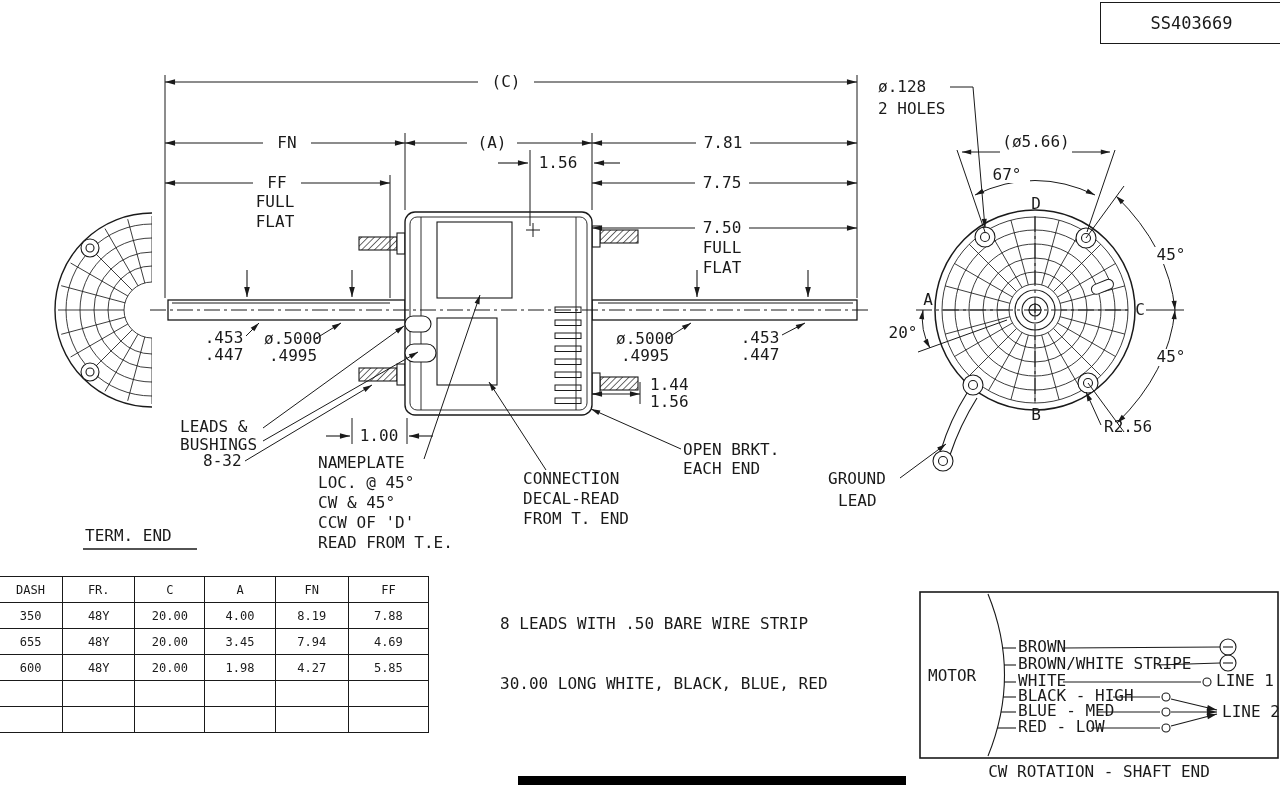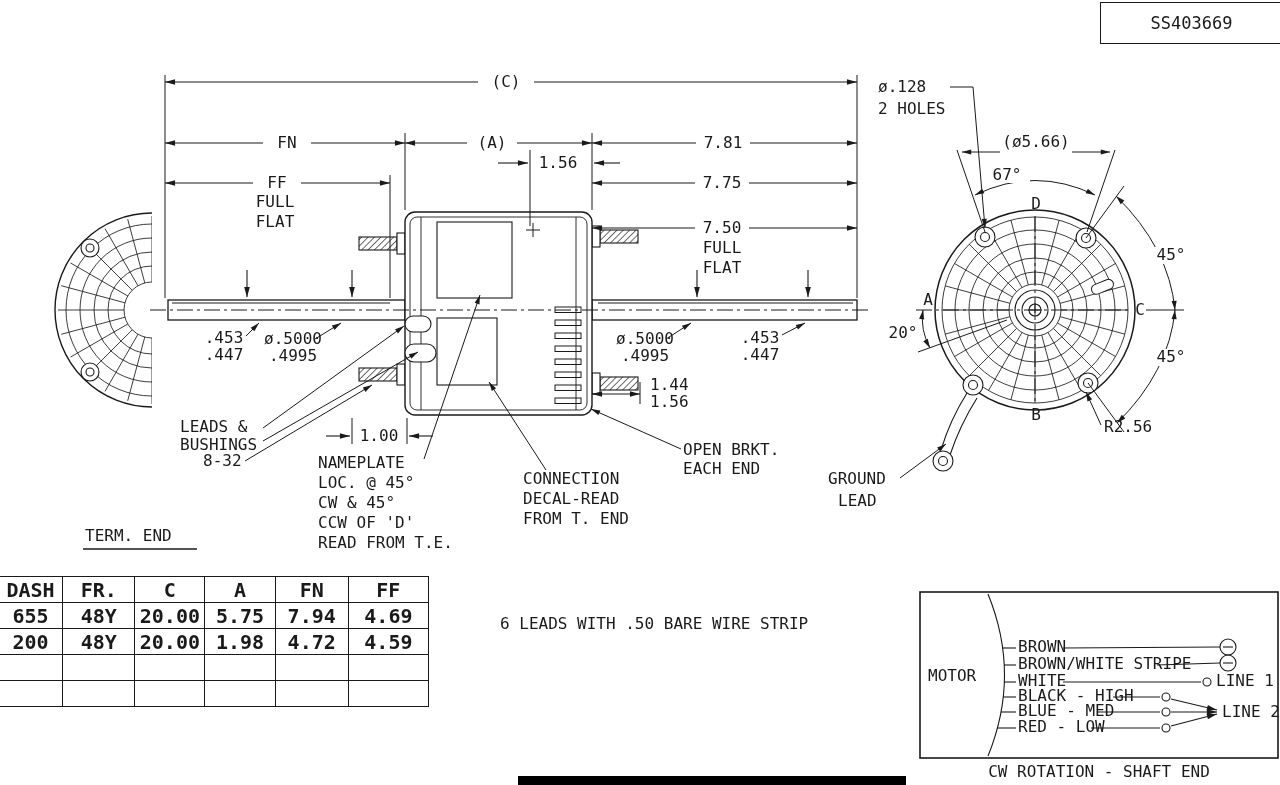--- a/index.html
+++ b/index.html
@@ -4,21 +4,21 @@
 <style>
   *{margin:0;padding:0;box-sizing:border-box}
   html,body{width:1280px;height:785px;background:#fff;overflow:hidden;
     font-family:"DejaVu Sans Mono","Liberation Mono",monospace;color:#1a1a1a}
   .page{position:relative;width:1280px;height:785px;background:#fff}
   svg{position:absolute;left:0;top:0}
   svg text{fill:#1a1a1a;font-family:"DejaVu Sans Mono","Liberation Mono",monospace;font-size:16px}
   .part-box{position:absolute;left:1100px;top:2px;width:182px;height:42px;
     border:1.6px solid #1a1a1a;border-right:none;display:flex;align-items:center;justify-content:center;font-size:17px}
   .spec-table{position:absolute;left:-2px;top:576px;border-collapse:collapse;table-layout:fixed;width:431px}
-  .spec-table th,.spec-table td{border:1.6px solid #1a1a1a;font-size:20px;font-weight:bold;
+  .spec-table th,.spec-table td{border:1.6px solid #1a1a1a;font-size:12px;font-weight:normal;
     text-align:center;height:26px;padding:0;overflow:hidden;white-space:nowrap}
   .leads-note{position:absolute;left:500px;top:574px;font-size:16px;line-height:20px;white-space:pre}
   .bottom-bar{position:absolute;left:518px;top:776px;width:388px;height:9px;background:#000}
 </style>
 </head>
 <body>
 
 <div class="page">
 
 <svg width="1280" height="785" viewBox="0 0 1280 785">
@@ -360,34 +360,42 @@
           <th style="width: 64px;">DASH</th>
           <th style="width: 72px;">FR.</th>
           <th style="width: 70px;">C</th>
           <th style="width: 70px;">A</th>
           <th style="width: 73px;">FN</th>
           <th style="width: 80px;">FF</th>
         </tr>
       </thead>
   <tbody id="spec-rows">
         <tr>
+          <td>350</td>
+          <td>48Y</td>
+          <td>20.00</td>
+          <td>4.00</td>
+          <td>8.19</td>
+          <td>7.88</td>
+        </tr>
+        <tr>
           <td>655</td>
           <td>48Y</td>
           <td>20.00</td>
-          <td>5.75</td>
+          <td>3.45</td>
           <td>7.94</td>
           <td>4.69</td>
         </tr>
         <tr>
-          <td>200</td>
+          <td>600</td>
           <td>48Y</td>
           <td>20.00</td>
           <td>1.98</td>
-          <td>4.72</td>
-          <td>4.59</td>
+          <td>4.27</td>
+          <td>5.85</td>
         </tr>
         <tr>
           <td></td>
           <td></td>
           <td></td>
           <td></td>
           <td></td>
           <td></td>
         </tr>
         <tr>
@@ -395,21 +403,22 @@
           <td></td>
           <td></td>
           <td></td>
           <td></td>
           <td></td>
         </tr>
       </tbody>
 </table>
 
 <div class="leads-note">
-  <div>6 LEADS WITH .50 BARE WIRE STRIP</div>
+  <div>8 LEADS WITH .50 BARE WIRE STRIP</div>
+  <div>30.00 LONG WHITE, BLACK, BLUE, RED</div>
   
   
   
   
   
   
   
 </div>
 
 <div class="bottom-bar"></div>

